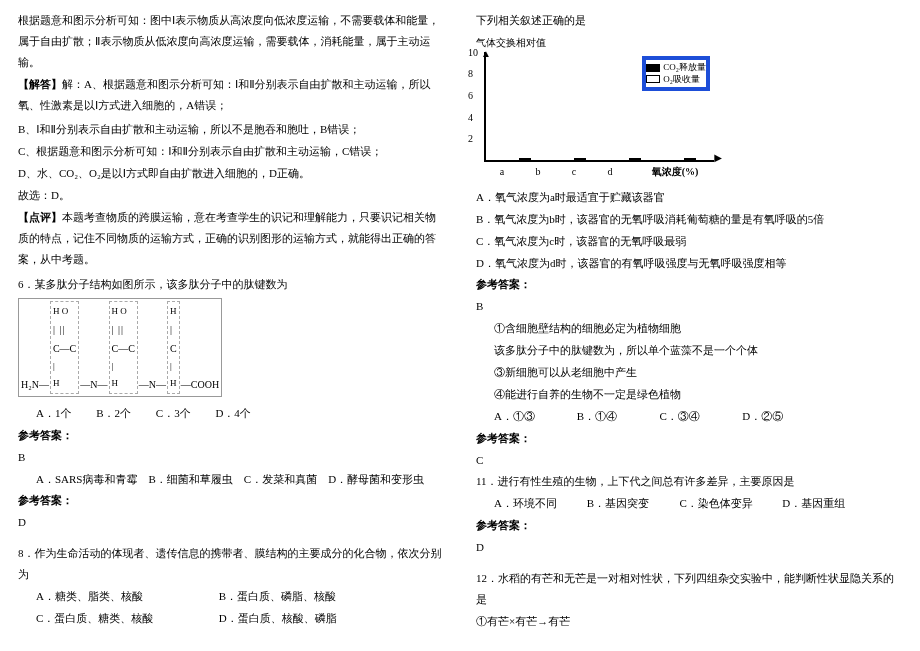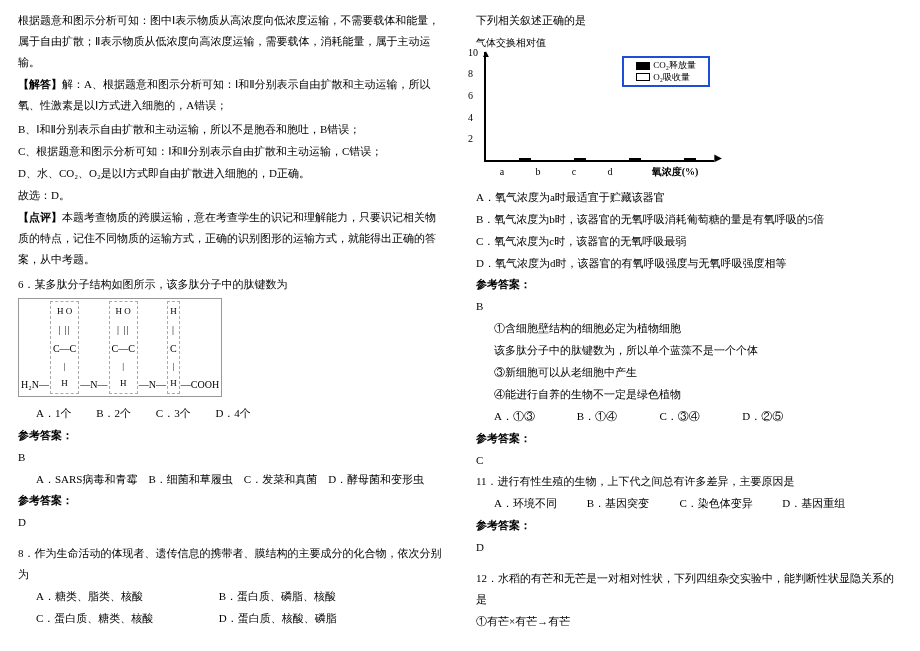--- a/index.html
+++ b/index.html
@@ -24,21 +24,21 @@
     .indent { margin-left: 18px; }
     .options { margin-left: 18px; }
     .options span { display: inline-block; margin-right: 22px; }
     .peptide {
       border: 1px solid #999;
       display: inline-block;
       padding: 2px;
       margin: 2px 0 6px 0;
     }
     .peptide-row { display: flex; align-items: flex-end; font-size: 10px; font-weight: 500; }
-    .unit { display: inline-flex; flex-direction: column; align-items: center; border: 1px dashed #aaa; margin: 0 1px; padding: 1px 2px; }
+    .unit { display: inline-flex; flex-direction: column; border: 1px dashed #aaa; margin: 0 1px; padding: 1px 2px; }
     .unit .top { font-size: 9px; }
     .unit .mid { letter-spacing: 1px; }
     .unit .bot { font-size: 9px; }
     .chart-wrap {
       display: flex; flex-direction: column; align-items: flex-start;
       margin: 2px 0 6px 0;
       justify-content: flex-end;
     }
     .chart {
       position: relative;
@@ -49,21 +49,21 @@
     }
     .ytick { position: absolute; left: -18px; font-size: 10px; transform: translateY(-50%); }
     .bars { position: absolute; bottom: 0; left: 0; right: 0; display: flex; justify-content: space-around; align-items: flex-end; height: 100%; padding: 0 4px; }
     .group { display: flex; gap: 2px; align-items: flex-end; }
     .bar { width: 12px; background: #000; }
     .bar.open { background: #fff; border: 1.5px solid #000; }
     .xlab { display: flex; justify-content: space-around; margin-left: 8px; width: 230px; font-size: 10px; }
     .axistitle-y { font-size: 10px; margin-left: 0; }
     .legend {
       position: absolute; top: 4px; right: 4px;
-      border: 2px solid #1d4ed8; padding: 2px 12px; font-size: 9px; line-height: 1.3; background: #fff;
+      border: 4px solid #1d4ed8; padding: 2px 0; font-size: 9px; line-height: 1.3; background: #fff;
     }
     .legend-row { display: flex; align-items: center; gap: 3px; }
     .sw { width: 14px; height: 8px; border: 1px solid #000; }
     .sw.f { background: #000; }
     .arrow-y { position: absolute; top: -8px; left: -5px; font-size: 10px; }
     .arrow-x { position: absolute; bottom: -7px; right: -8px; font-size: 10px; }
     p { margin-bottom: 1px; }
   </style>
 </head>
 <body>

